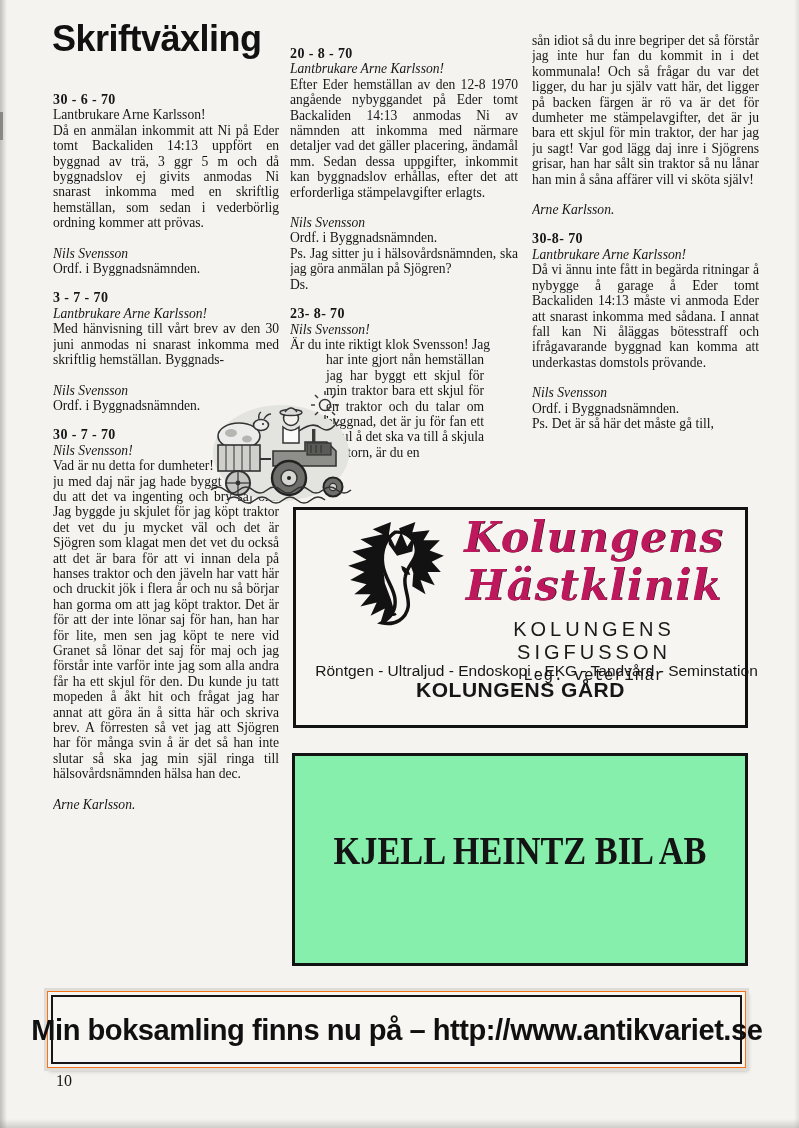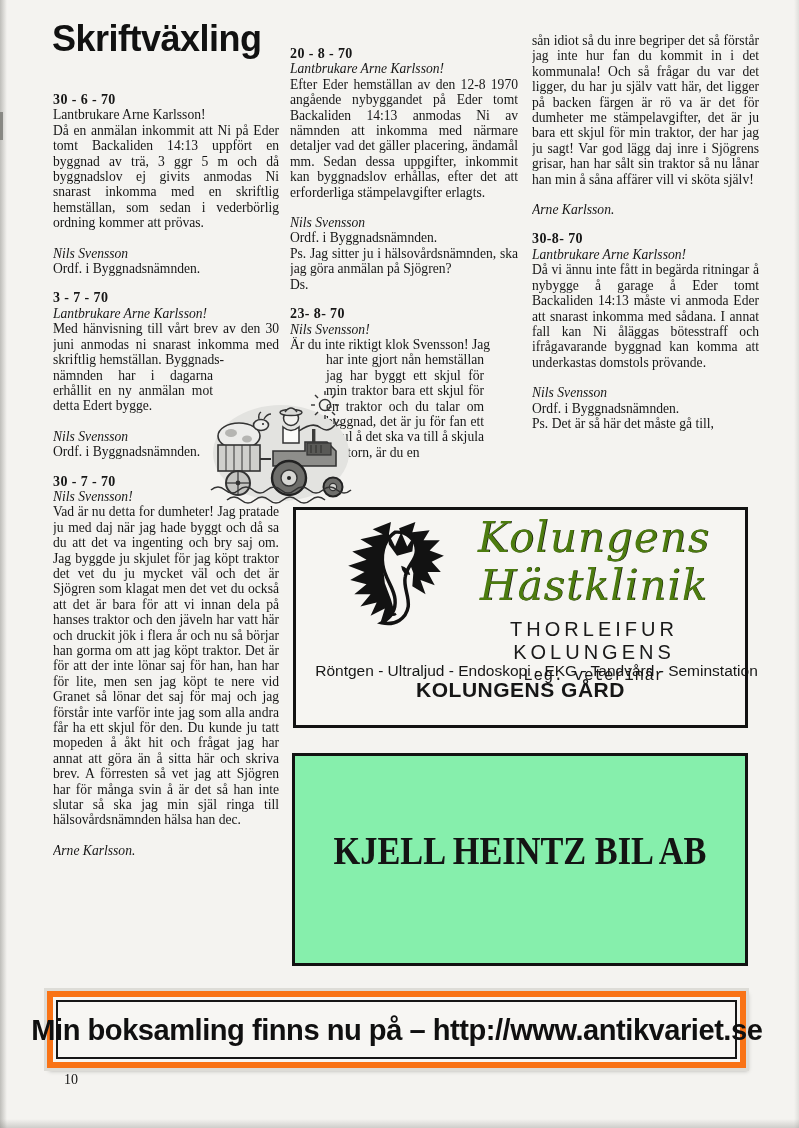--- a/index.html
+++ b/index.html
@@ -38,22 +38,22 @@
   .indent-wrap{margin-left:36px;width:158px;}
 
   
   .cartoon{position:absolute;left:209px;top:389px;width:146px;height:120px;}
 
   
   .ad-clinic{position:absolute;left:293px;top:507px;width:455px;height:221px;
     border:3px solid #121212;background:#f6f5f2;box-sizing:border-box;}
   .horse{position:absolute;left:42px;top:8px;width:112px;height:116px;}
   .clinic-right{position:absolute;left:150px;top:4px;width:296px;text-align:center;}
-  .script-line{font-family:"DejaVu Serif", serif;font-style:italic;font-weight:normal;
-    font-size:42px;line-height:48px;letter-spacing:1px;color:#4d7c0f;
+  .script-line{font-family:"DejaVu Serif", serif;font-style:italic;font-weight:bold;
+    font-size:42px;line-height:48px;letter-spacing:1px;color:#be185d;
     text-shadow:0.6px 0 0 #101010;}
   .vet-name{margin-top:8px;font-family:"Liberation Sans", sans-serif;
     font-size:20px;letter-spacing:4px;color:#1a1a1a;}
   .vet-title{font-family:Liberation Mono, monospace;font-size:16px;margin-top:3px;letter-spacing:.5px;}
   .services{position:absolute;left:0;top:152px;width:100%;text-align:center;
     font-family:"Liberation Sans", sans-serif;font-size:15.5px;letter-spacing:0;padding-left:16px;}
   .farm{position:absolute;left:0;top:168px;width:100%;text-align:center;
     font-family:"Liberation Sans", sans-serif;font-weight:bold;font-size:21px;letter-spacing:.5px;}
   .addr-row{position:absolute;left:10px;top:196px;width:430px;display:flex;align-items:baseline;
     font-family:"Liberation Sans", sans-serif;font-size:16px;}
@@ -63,28 +63,28 @@
 
   
   .ad-dealer{position:absolute;left:292px;top:753px;width:456px;height:213px;
     border:3px solid #121212;background:#86efac;box-sizing:border-box;}
   .dealer-name{position:absolute;left:0;top:72px;width:100%;text-align:center;
     font-family:"Liberation Serif", serif;font-weight:bold;font-size:39px;
     transform:scaleX(.88);letter-spacing:0;color:#141414;}
 
   
   .banner{position:absolute;left:47px;top:991px;width:699px;height:77px;
-    border:6px solid #f97316;background:#f7f6f3;box-sizing:border-box;
+    border:1px solid #f97316;background:#f7f6f3;box-sizing:border-box;
     box-shadow:0 0 0 3px #dddcd7, 2px 3px 4px rgba(60,60,55,.35);}
   .banner-inner{position:absolute;left:3px;top:3px;right:3px;bottom:3px;
     border:2px solid #161616;display:flex;align-items:center;justify-content:center;}
   .banner-text{font-family:"Liberation Sans", sans-serif;font-weight:700;
     font-size:30px;letter-spacing:-0.5px;transform:scaleX(.97);white-space:nowrap;color:#101010;}
 
-  .page-number{position:absolute;left:64px;top:1072px;font-size:14px;}
+  .page-number{position:absolute;left:56px;top:1072px;font-size:16px;}
 </style>
 </head>
 <body>
 
 <div class="edge-left"></div>
 <div class="edge-bottom"></div>
 <div class="edge-right"></div>
 <div class="scan-tick"></div>
 
 <h1 class="title">Skriftväxling</h1>
@@ -97,21 +97,20 @@
     <div class="sig">
       <div class="sig-name">Nils Svensson</div>
       <div class="sig-title">Ordf. i Byggnadsnämnden.</div>
     </div>
   </section>
 
   <section>
     <div class="date">3 - 7 - 70</div>
     <div class="salut">Lantbrukare Arne Karlsson!</div>
     <div class="jt">Med hänvisning till vårt brev av den 30 juni anmodas ni snarast inkomma med skriftlig hemställan. Byggnads-</div>
-    <div class="jt narrow-wrap">nämnden har i dagarna erhållit en ny anmälan mot detta Edert bygge.</div>
     <div class="sig">
       <div class="sig-name">Nils Svensson</div>
       <div class="sig-title">Ordf. i Byggnadsnämnden.</div>
     </div>
   </section>
 
   <section>
     <div class="date">30 - 7 - 70</div>
     <div class="salut">Nils Svensson!</div>
     <div class="jt">Vad är nu detta for dumheter! Jag pratade ju med daj när jag hade byggt och då sa du att det va ingenting och bry saj om. Jag byggde ju skjulet för jag köpt traktor det vet du ju mycket väl och det är Sjögren som klagat men det vet du också att det är bara för att vi innan dela på hanses traktor och den jäveln har vatt här och druckit jök i flera år och nu så börjar han gorma om att jag köpt traktor. Det är för att der inte lönar saj för han, han har för lite, men sen jag köpt te nere vid Granet så lönar det saj för maj och jag förstår inte varför inte jag som alla andra får ha ett skjul för den. Du kunde ju tatt mopeden å åkt hit och frågat jag har annat att göra än å sitta här och skriva brev. A förresten så vet jag att Sjögren har för många svin å är det så han inte slutar så ska jag min själ ringa till hälsovårdsnämnden hälsa han dec.</div>
@@ -225,21 +224,21 @@
     <polygon fill="#121212" points="52,2 34,9 44,14 22,19 34,26 14,31 28,39 10,45 26,51 12,59 28,63 16,73 32,73 22,85 38,81 32,94 46,87 42,100 56,92 52,78 46,62 44,44 46,28 50,14"></polygon>
     <polygon fill="#121212" points="60,8 76,2 73,12 90,10 84,20 100,20 90,30 104,35 92,41 101,51 88,51 95,64 81,59 86,73 73,65 74,52 68,36 64,20"></polygon>
     <path d="M56,12 C47,18 42,30 44,44 C46,58 55,66 56,78 C57,88 52,96 43,101 C56,104 67,97 69,85 C70,74 64,66 66,56 C68,44 77,40 77,30 C77,19 67,11 56,12 Z" fill="#f6f5f2" stroke="#121212" stroke-width="3.4"></path>
     <polygon fill="#121212" points="48,10 56,26 62,12 68,26 75,15 73,31 58,35 50,24"></polygon>
     <path d="M62,45 q7,2 9,9 q-8,0 -9,-9 z" fill="#121212"></path>
     <path d="M50,92 q4,2 7,0" stroke="#121212" stroke-width="2.4" fill="none"></path>
   </svg>
   <div class="clinic-right">
     <div class="script-line">Kolungens</div>
     <div class="script-line">Hästklinik</div>
-    <div class="vet-name">THORLEIFUR KOLUNGENS</div>
+    <div class="vet-name">KOLUNGENS SIGFUSSON</div>
     <div class="vet-title">Leg. veterinär</div>
   </div>
   <div class="services">Röntgen - Ultraljud - Endoskopi - EKG - Tandvård - Seminstation</div>
   <div class="farm">KOLUNGENS GÅRD</div>
 </div>
 
 <div class="ad-dealer">
   <div class="dealer-name">KJELL HEINTZ BIL AB</div>
 </div>
 

